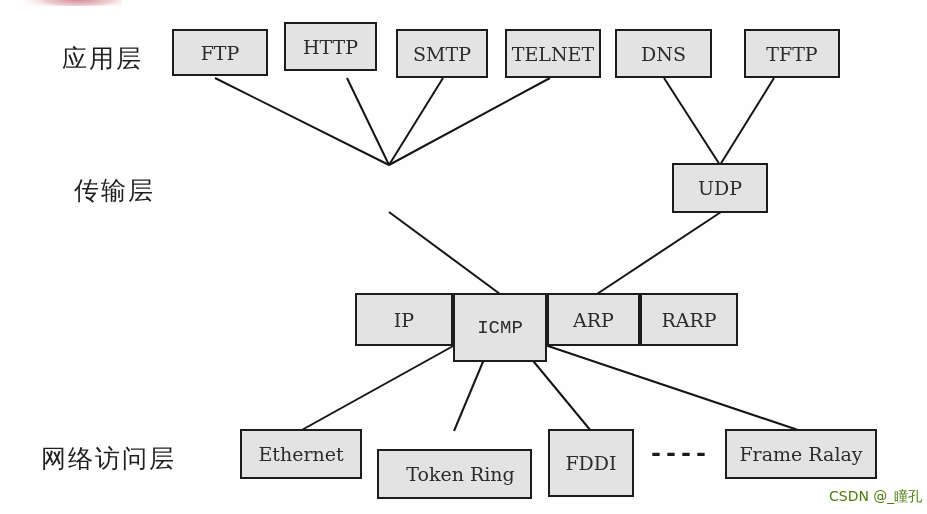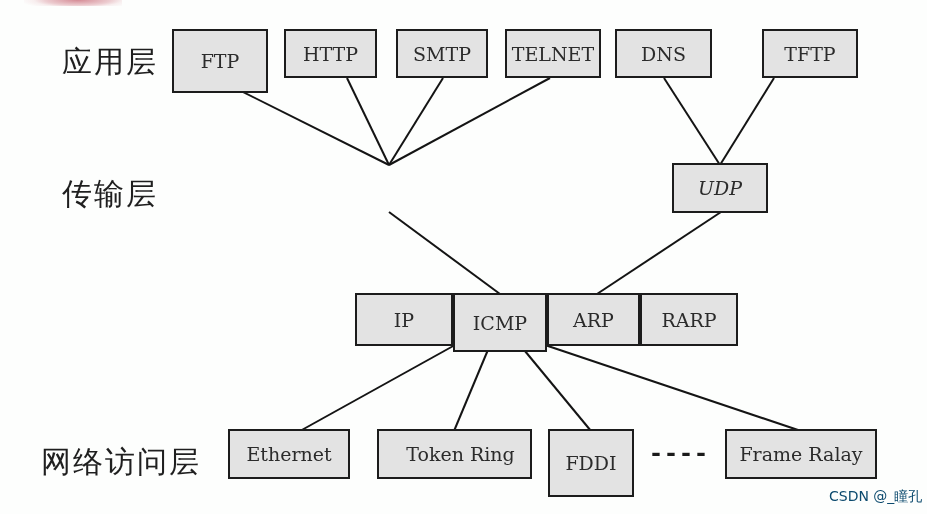--- a/index.html
+++ b/index.html
@@ -32,21 +32,21 @@
     font-family: "DejaVu Serif", "Liberation Serif", serif;
     font-size: 19px;
     color: #2b2b2b;
     z-index: 2;
     white-space: nowrap;
   }
 
   .layer-label {
     position: absolute;
     font-family: "DejaVu Sans", sans-serif;
-    font-size: 30px;
+    font-size: 25px;
     letter-spacing: 2px;
     color: #1f1f1f;
     z-index: 2;
     white-space: nowrap;
   }
 
   .ellipsis-dashes {
     position: absolute;
     left: 651px;
     top: 438px;
@@ -57,65 +57,65 @@
     color: #1a1a1a;
     z-index: 2;
   }
 
   .watermark {
     position: absolute;
     left: 829px;
     top: 488px;
     font-family: "DejaVu Sans", "Liberation Sans", sans-serif;
     font-size: 14px;
-    color: #0c4a6e;
+    color: #4d7c0f;
     z-index: 2;
     white-space: nowrap;
   }
 
   .logo-fragment {
     position: absolute;
     left: 24px;
     top: 0;
     width: 98px;
     height: 6px;
     background: radial-gradient(ellipse 60% 160% at 55% 0%,
       rgba(186, 62, 80, 0.60) 0%,
       rgba(198, 90, 105, 0.30) 55%,
       rgba(210, 130, 140, 0.12) 75%,
       rgba(255, 255, 255, 0) 100%);
     z-index: 2;
   }
 
   
-  .b-ftp     { left: 172px; top: 29px;  width: 96px;  height: 64px; }
-  .b-http    { left: 284px; top: 29px;  width: 93px;  height: 49px; }
+  .b-ftp     { left: 172px; top: 29px;  width: 96px;  height: 47px; }
+  .b-http    { left: 284px; top: 22px;  width: 93px;  height: 49px; }
   .b-smtp    { left: 396px; top: 29px;  width: 92px;  height: 49px; }
   .b-telnet  { left: 505px; top: 29px;  width: 96px;  height: 49px; }
   .b-dns     { left: 615px; top: 29px;  width: 97px;  height: 49px; }
-  .b-tftp    { left: 762px; top: 29px;  width: 96px;  height: 49px; }
+  .b-tftp    { left: 744px; top: 29px;  width: 96px;  height: 49px; }
 
   
   .b-tcp { left: 340px; top: 163px; width: 97px; height: 50px; }
-  .b-udp { left: 672px; top: 163px; width: 96px; height: 50px; font-style: italic; }
+  .b-udp { left: 672px; top: 163px; width: 96px; height: 50px; }
 
   
   .b-ip   { left: 355px; top: 293px; width: 98px; height: 53px; }
-  .b-icmp { left: 453px; top: 293px; width: 94px; height: 59px; }
+  .b-icmp { left: 453px; top: 293px; width: 94px; height: 69px; font-family: Liberation Mono, monospace; }
   .b-arp  { left: 547px; top: 293px; width: 93px; height: 53px; }
   .b-rarp { left: 640px; top: 293px; width: 98px; height: 53px; }
 
   
-  .b-ethernet  { left: 228px; top: 429px; width: 122px; height: 50px; }
-  .b-tokenring { left: 377px; top: 429px; width: 155px; height: 50px; padding-left: 12px; }
+  .b-ethernet  { left: 240px; top: 429px; width: 122px; height: 50px; }
+  .b-tokenring { left: 377px; top: 449px; width: 155px; height: 50px; padding-left: 12px; }
   .b-fddi      { left: 548px; top: 429px; width: 86px;  height: 68px; }
   .b-framerelay{ left: 725px; top: 429px; width: 152px; height: 50px; }
 
   .l-application    { left: 62px; top: 42px; }
-  .l-transport      { left: 62px; top: 174px; }
+  .l-transport      { left: 74px; top: 174px; }
   .l-internet       { left: 62px; top: 306px; }
   .l-network-access { left: 41px; top: 442px; }
 </style>
 </head>
 <body>
 
 <div class="canvas">
 
   <div class="logo-fragment"></div>
 

